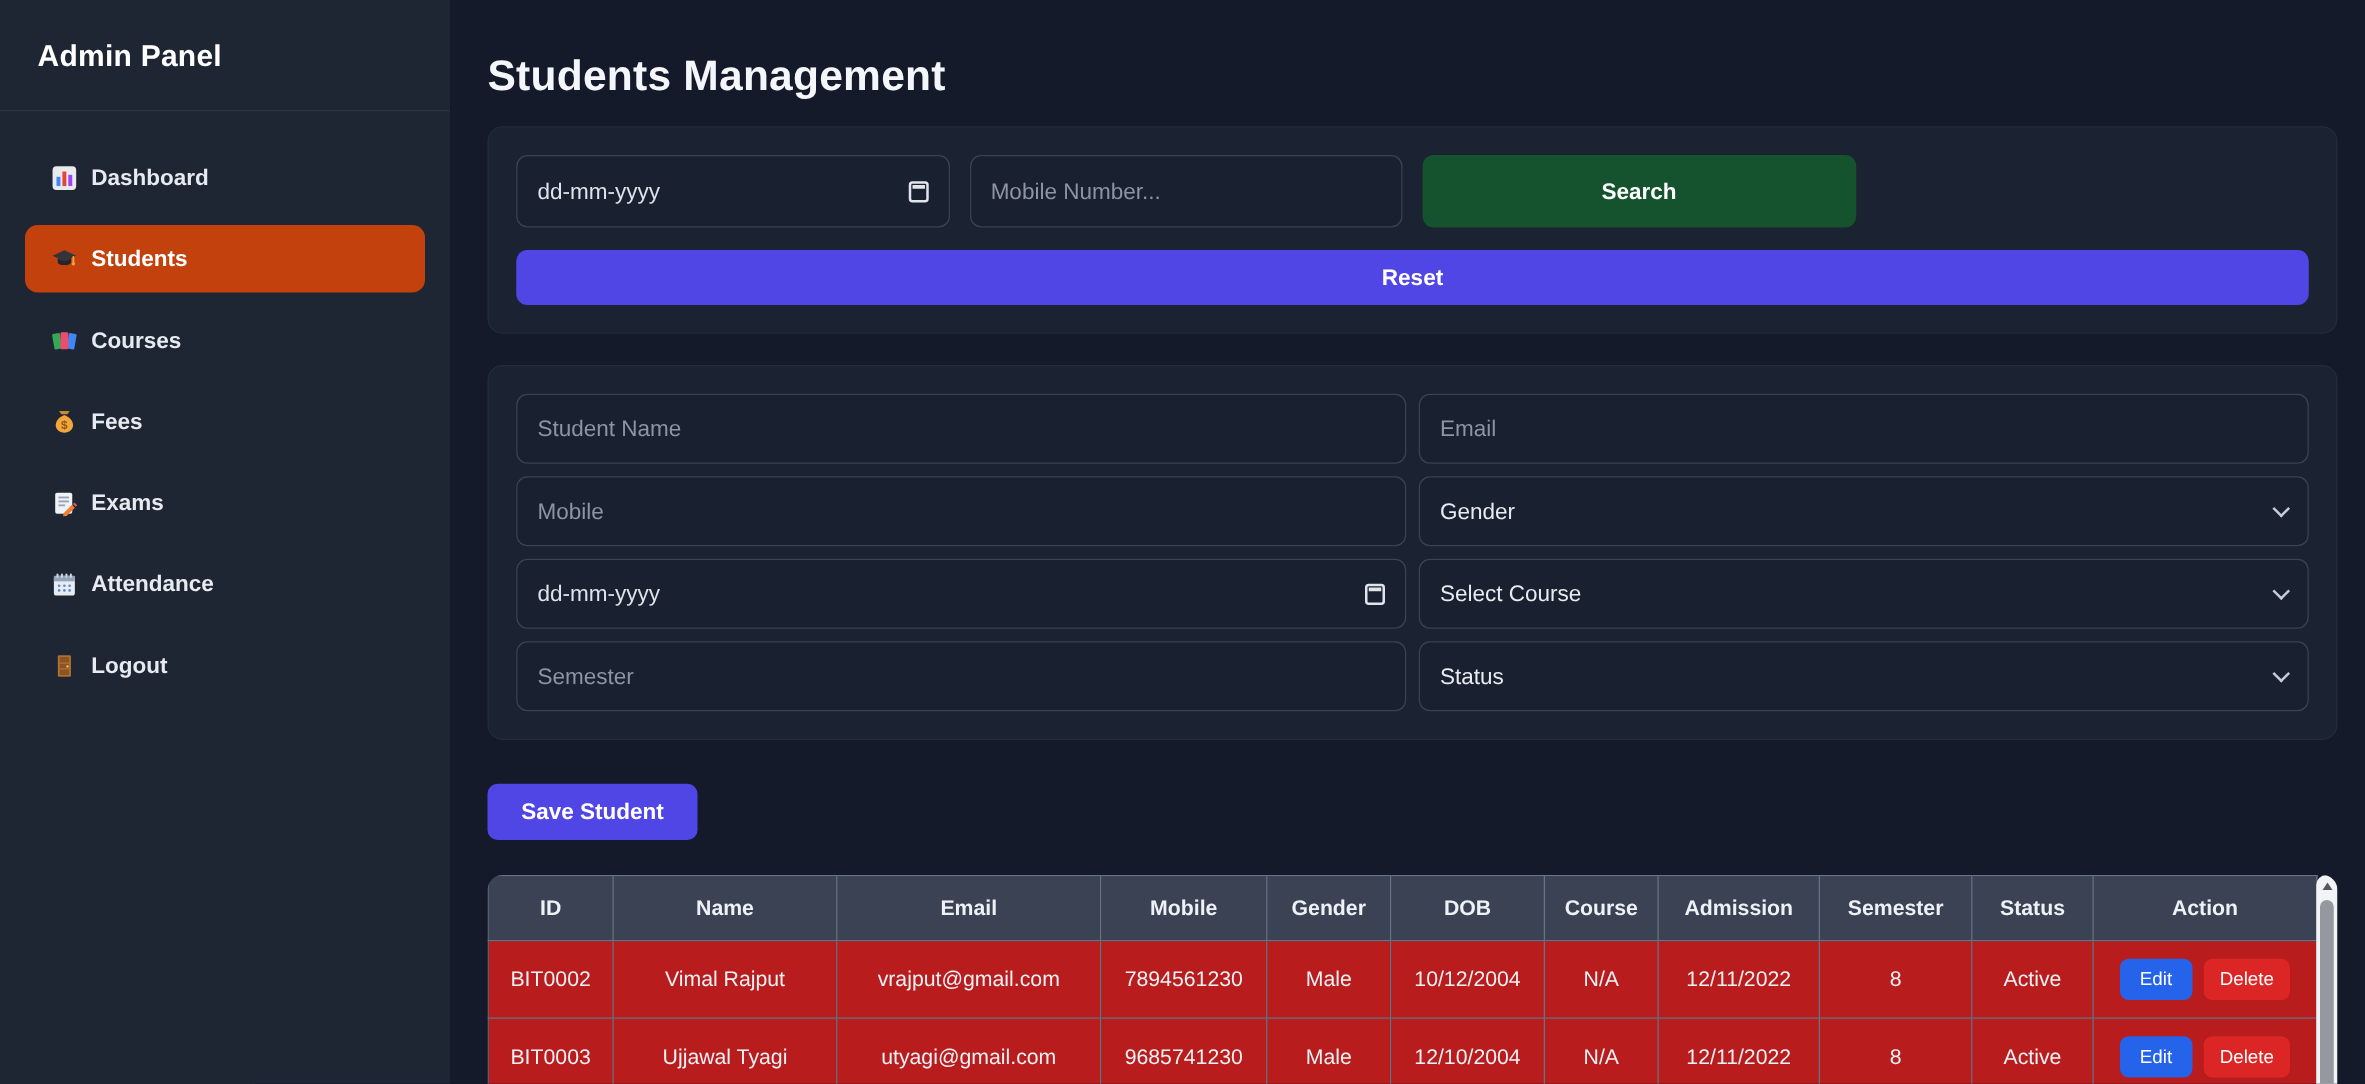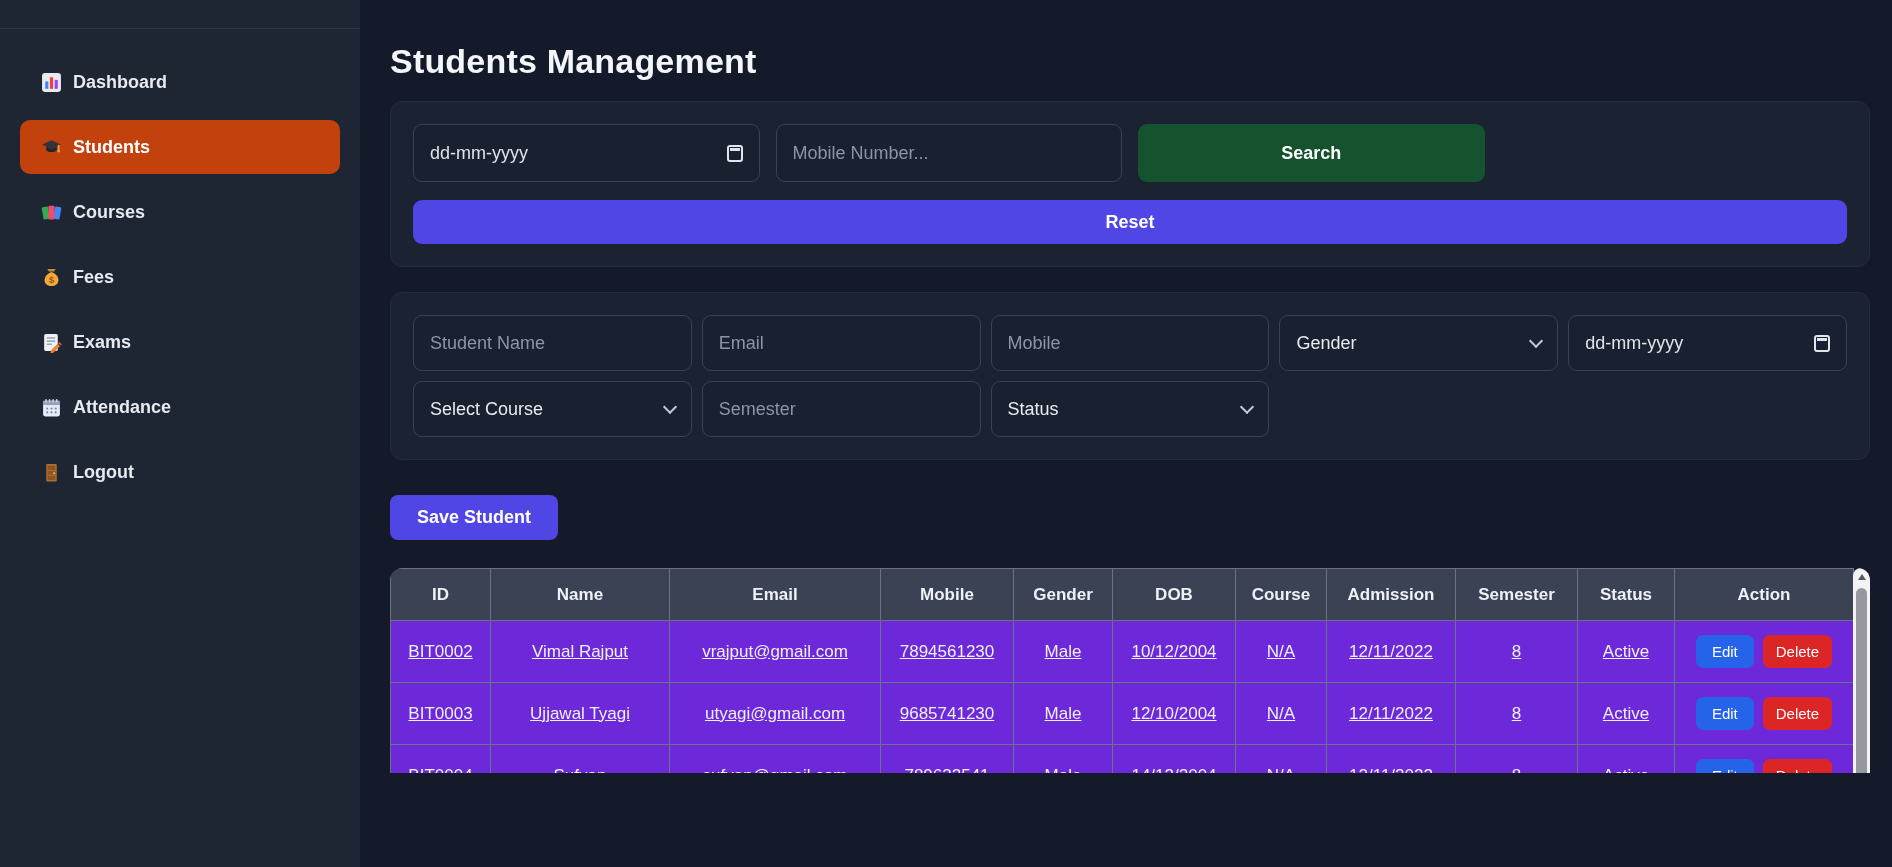--- a/index.html
+++ b/index.html
@@ -41,21 +41,21 @@
   }
 
   .card {
     background: #1b2332; border: 1px solid #232c3c;
     border-radius: 12px; padding: 22px; width: 1480px;
   }
   .search-card { margin-top: 20px; }
   .form-card { margin-top: 25px; }
 
   .search-grid { display: grid; grid-template-columns: repeat(4, 1fr); gap: 16px; }
-  .form-grid { display: grid; grid-template-columns: repeat(5, 1fr); column-gap: 16px; row-gap: 18px; gap: 10px; }
+  .form-grid { display: grid; grid-template-columns: repeat(2, 1fr); column-gap: 16px; row-gap: 18px; gap: 10px; }
 
   .field, .fake-select, .date-field {
     height: 58px; width: 100%;
     background: #19202f; border: 1px solid #3a4253; border-radius: 9px;
     color: #e8ebf0; font-size: 18px; padding: 0 16px;
     font-family: "Liberation Sans", "DejaVu Sans", sans-serif;
     outline: none;
   }
   .form-grid .field, .form-grid .fake-select, .form-grid .date-field { height: 56px; }
   .field::placeholder { color: #8d94a3; opacity: 1; }
@@ -90,21 +90,21 @@
     background: #131a2b;
   }
   table.students {
     width: 1463px; table-layout: fixed; border-collapse: collapse;
   }
   table.students th, table.students td {
     border: 1px solid #6a7384; text-align: center; vertical-align: middle;
     color: #eef1f5;
   }
   table.students th { background: #3a4254; height: 52px; font-size: 17px; font-weight: 700; }
-  table.students td { background: #6d28d9; height: 62px; font-size: 17px; font-weight: 400; text-decoration: underline; }
+  table.students td { background: #b91c1c; height: 62px; font-size: 17px; font-weight: 400; }
   .action-cell { display: inline-flex; gap: 9px; align-items: flex-start; justify-content: center; }
   .btn-edit { background: #2563eb; border-radius: 7px; font-size: 15px; padding: 8px 16px; }
   .btn-delete { background: #dc2626; border-radius: 7px; font-size: 15px; padding: 8px 13px; }
 
   
   .vscroll {
     position: absolute; top: 0; right: 0; width: 17px; height: 100%;
     background: #f1f3f4; border-radius: 8px 8px 0 0;
   }
   .vscroll .arrow-zone { height: 18px; display: flex; align-items: center; justify-content: center; cursor: pointer; }
@@ -117,20 +117,21 @@
     position: absolute; top: 20px; left: 3px; width: 11px; height: 400px;
     background: #95999f; border-radius: 6px; cursor: grab;
   }
 </style>
 </head>
 <body>
 
 <div class="app">
 
   <aside class="sidebar">
+    <div class="sidebar-title">Admin Panel</div>
     <div class="sidebar-divider"></div>
     <nav class="menu">
 
       <div class="menu-item">
         <span class="mi-icon">
           <svg viewBox="0 0 20 20" width="21" height="21">
               <rect x="1" y="1" width="18" height="18" rx="3" fill="#e8eaed"></rect>
               <rect x="4" y="9" width="3" height="7" fill="#4285f4"></rect>
               <rect x="8.5" y="5" width="3" height="11" fill="#ea4335"></rect>
               <rect x="13" y="7.5" width="3" height="8.5" fill="#a142f4"></rect>

